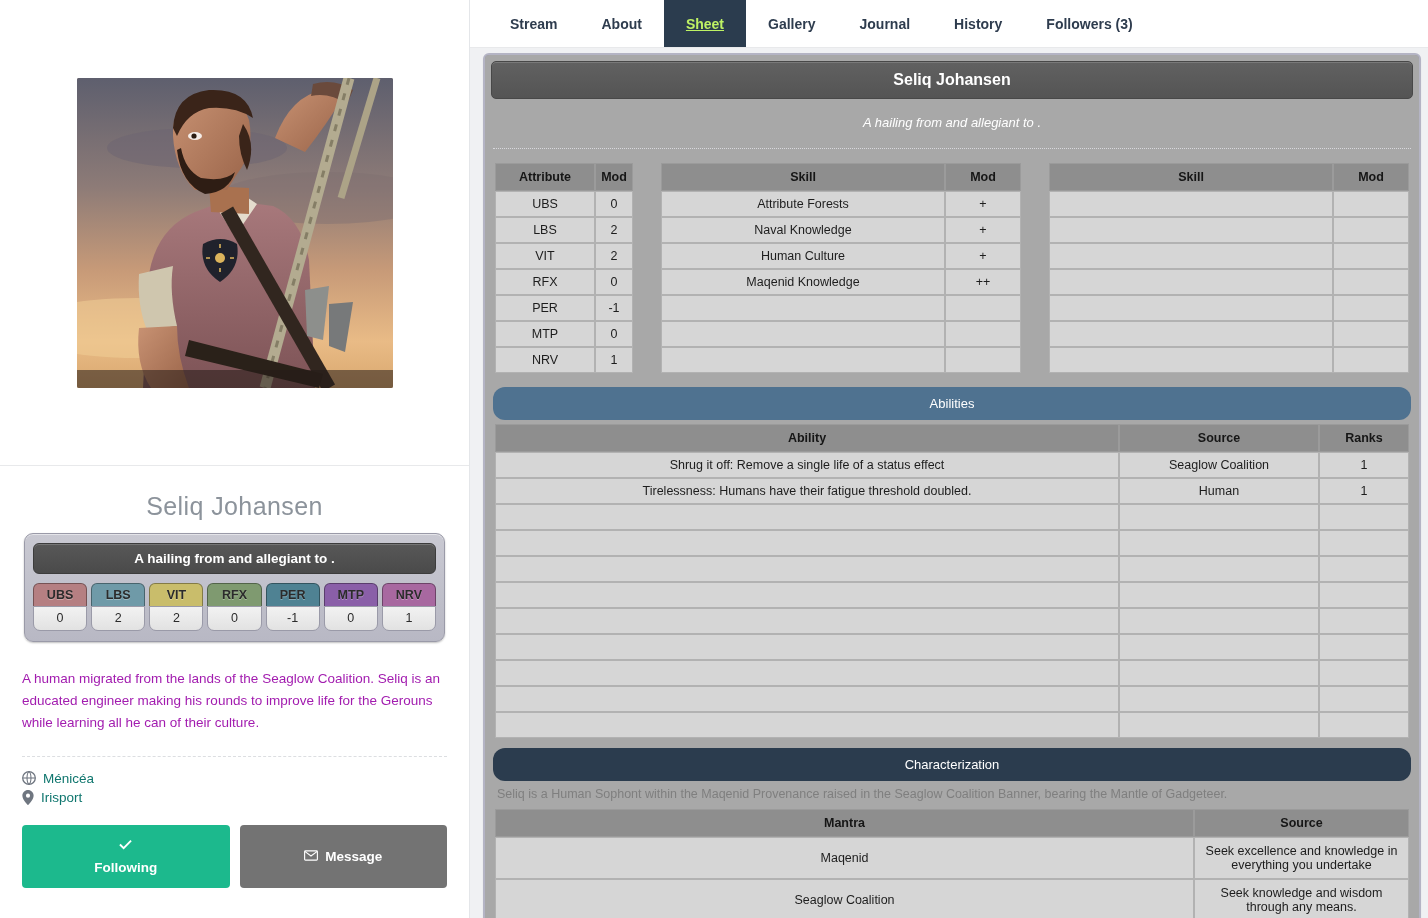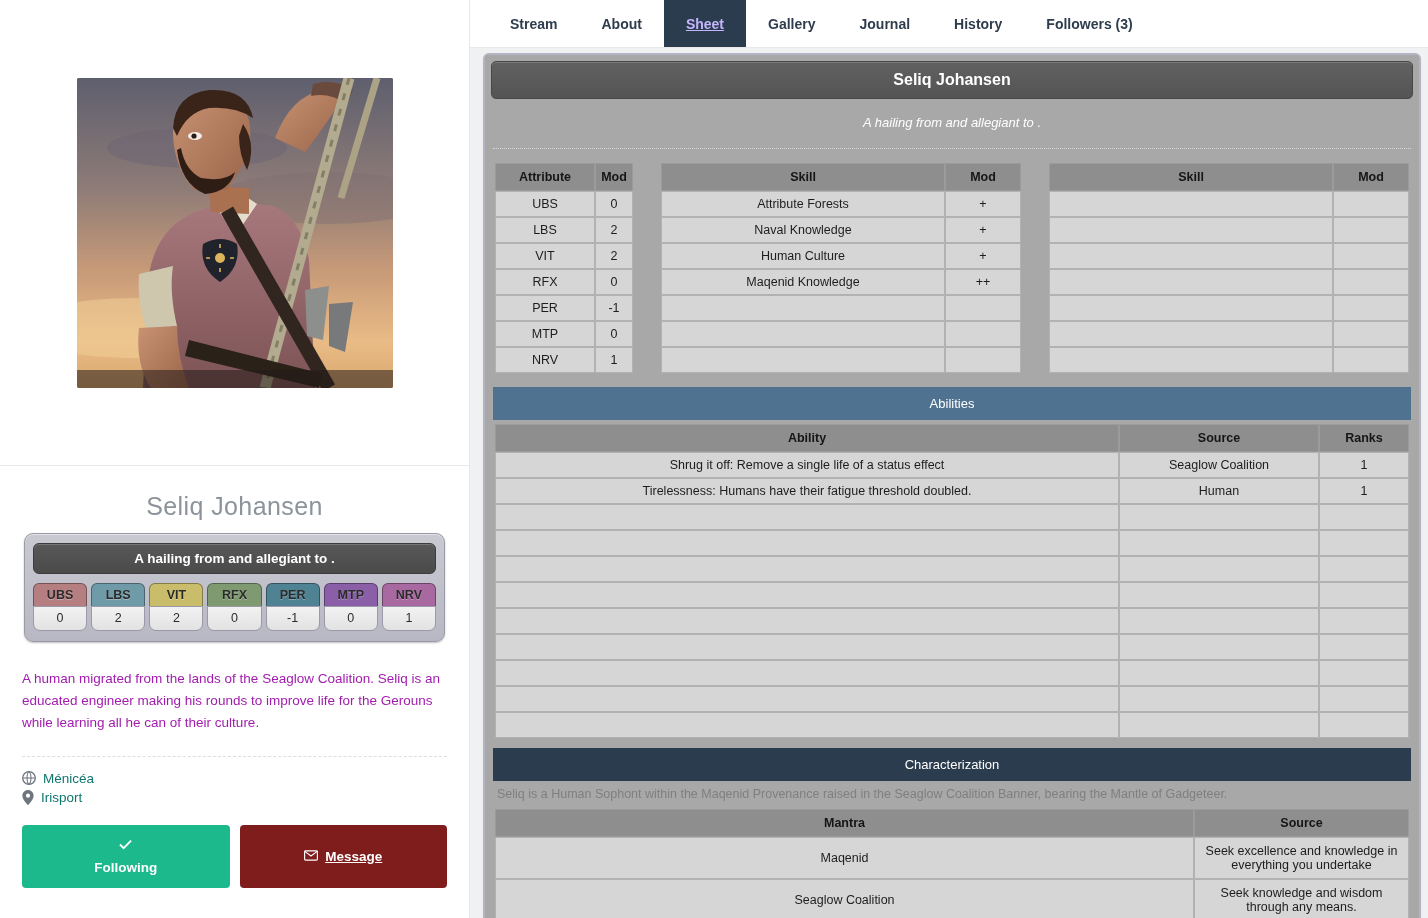--- a/index.html
+++ b/index.html
@@ -109,21 +109,21 @@
   .btn {
     flex: 1 1 0;
     border: none; border-radius: 4px;
     color: #fff; font-size: 13.5px; font-weight: bold;
     padding: 13px 0;
     text-align: center;
     display: flex; align-items: center; justify-content: center; gap: 7px;
     cursor: pointer;
   }
   .btn-follow { background: #1cb98d; flex-direction: column; }
-  .btn-message { background: #7f1d1d; text-decoration: underline; }
+  .btn-message { background: #737373; }
 
   
   .right-col {
     flex: 1 1 auto;
     height: 918px;
     background: #f0f1f3;
     display: flex; flex-direction: column;
     position: relative;
   }
   .tabbar {
@@ -134,21 +134,21 @@
     border-bottom: 1px solid #e8e9eb;
   }
   .tab {
     display: flex; align-items: center;
     padding: 0 22px;
     font-size: 14px; font-weight: bold;
     color: #2e3c4e;
     cursor: pointer;
     white-space: nowrap;
   }
-  .tab.active { background: #2b3c4e; color: #c4b5fd; text-decoration: underline; }
+  .tab.active { background: #2b3c4e; color: #bef264; text-decoration: underline; }
 
   .sheet-scroll {
     flex: 1 1 auto;
     overflow: hidden;
     padding: 6px 0 0 0;
   }
   .sheet {
     margin: 0 8px 0 14px;
     background: #a8a8a8;
     border: 1px solid #8e8e96;
@@ -203,21 +203,21 @@
   .g-skillB { flex: 1 1 0; }
   .col-mod { width: 38px; }
   .col-mod-wide { width: 76px; }
 
   
   .sec-head {
     color: #ffffff;
     font-size: 13px;
     text-align: center;
     padding: 9px 0;
-    border-radius: 0;
+    border-radius: 12px;
     margin: 2px 2px 0 2px;
   }
   .sec-abilities { background: #4f7290; }
   .sec-character { background: #2b3c4e; }
 
   .sec-wrap { padding: 0 4px 8px 4px; }
   .ab-tbl { width: 100%; border-collapse: separate; border-spacing: 0; margin-top: 4px; }
   .ab-tbl th {
     background: #8e8e8e; color: #161616;
     font-size: 12.5px; font-weight: bold;

